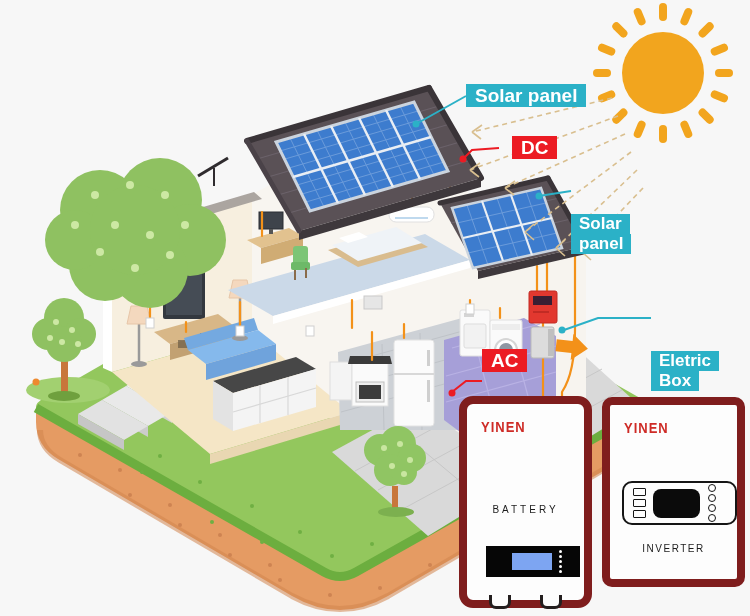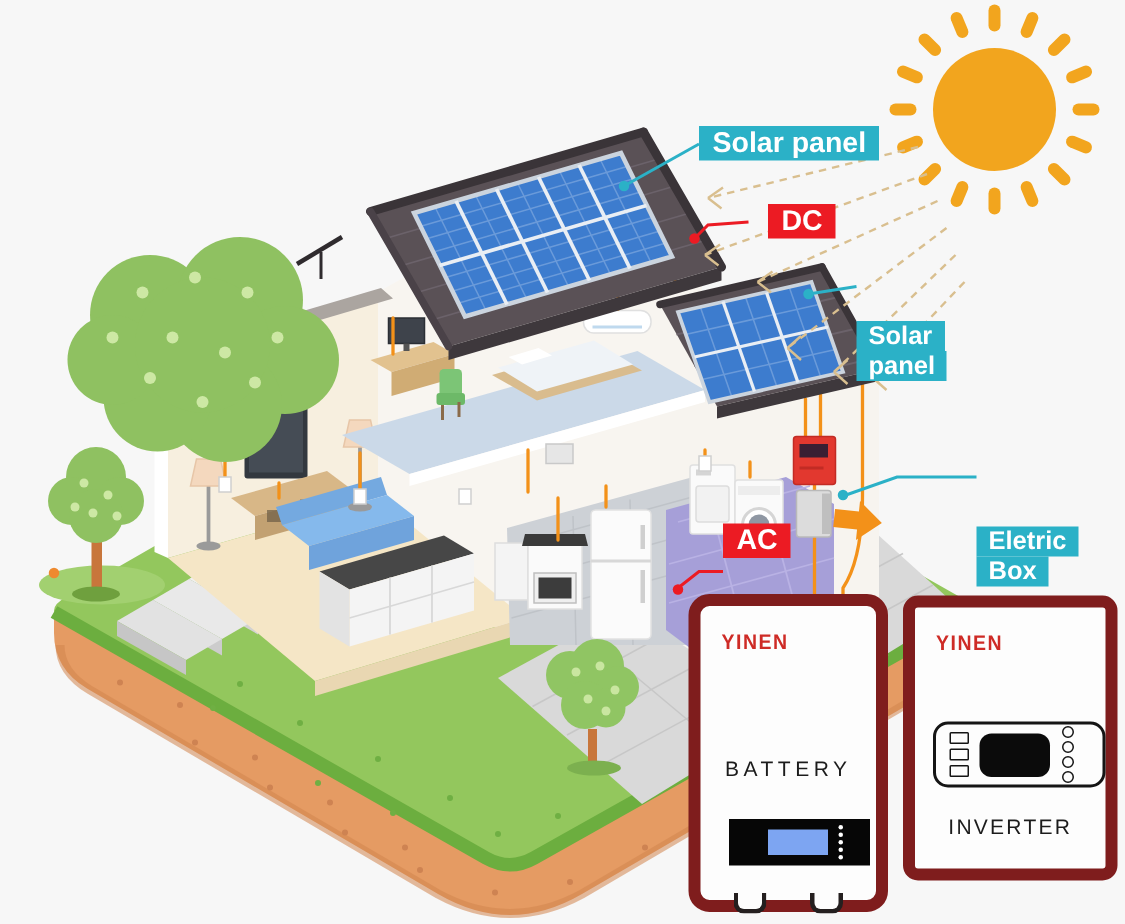--- a/index.html
+++ b/index.html
@@ -27,21 +27,21 @@
   .badge.cyan{background:var(--badge-cyan);}
   .badge.red{background:var(--badge-red);}
   .badge2{position:absolute;display:flex;flex-direction:column;align-items:flex-start;margin-top:48px;}
   .badge2 .line{display:inline-block;color:#fff;font-weight:bold;font-size:17px;line-height:20px;padding:0 8px;background:var(--badge-cyan);white-space:nowrap;}
 
   
   .card{position:absolute;background:#fdfdfd;border:8px solid #7f1d1d;box-sizing:border-box;}
   #battery-card{left:459px;top:396px;width:133px;height:212px;border-radius:14px;}
   #inverter-card{left:602px;top:397px;width:143px;height:190px;border-radius:10px;}
   .brand{position:absolute;left:14px;top:16px;font-size:13px;font-weight:800;letter-spacing:1px;color:var(--brand-red);transform:scaleY(1.08);}
-  .card-label{position:absolute;left:0;width:100%;text-align:center;font-size:14px;letter-spacing:3px;color:#1c1c1c;}
+  .card-label{position:absolute;left:0;width:100%;text-align:center;font-size:10px;letter-spacing:3px;color:#1c1c1c;}
   #battery-card .card-label{top:100px;}
   #inverter-card .card-label{top:138px;letter-spacing:1.5px;}
   .bat-display{position:absolute;left:19px;top:142px;width:94px;height:31px;background:#060606;display:flex;align-items:center;}
   .bat-screen{margin-left:26px;width:40px;height:17px;background:#7DA5F2;}
   .bat-dots{margin-left:7px;display:flex;flex-direction:column;gap:2px;}
   .bat-dots i{display:block;width:3px;height:3px;border-radius:50%;background:#fff;}
   .foot{position:absolute;bottom:-9px;width:16px;height:11px;background:#fdfdfd;border:3px solid #241f1f;border-top:none;border-radius:0 0 7px 7px;}
   .foot-l{left:22px;} .foot-r{right:22px;}
   .inv-panel{position:absolute;left:12px;top:76px;width:115px;height:44px;border:2.5px solid #151515;border-radius:10px;box-sizing:border-box;display:flex;align-items:center;}
   .inv-squares{margin-left:9px;display:flex;flex-direction:column;gap:3px;}

